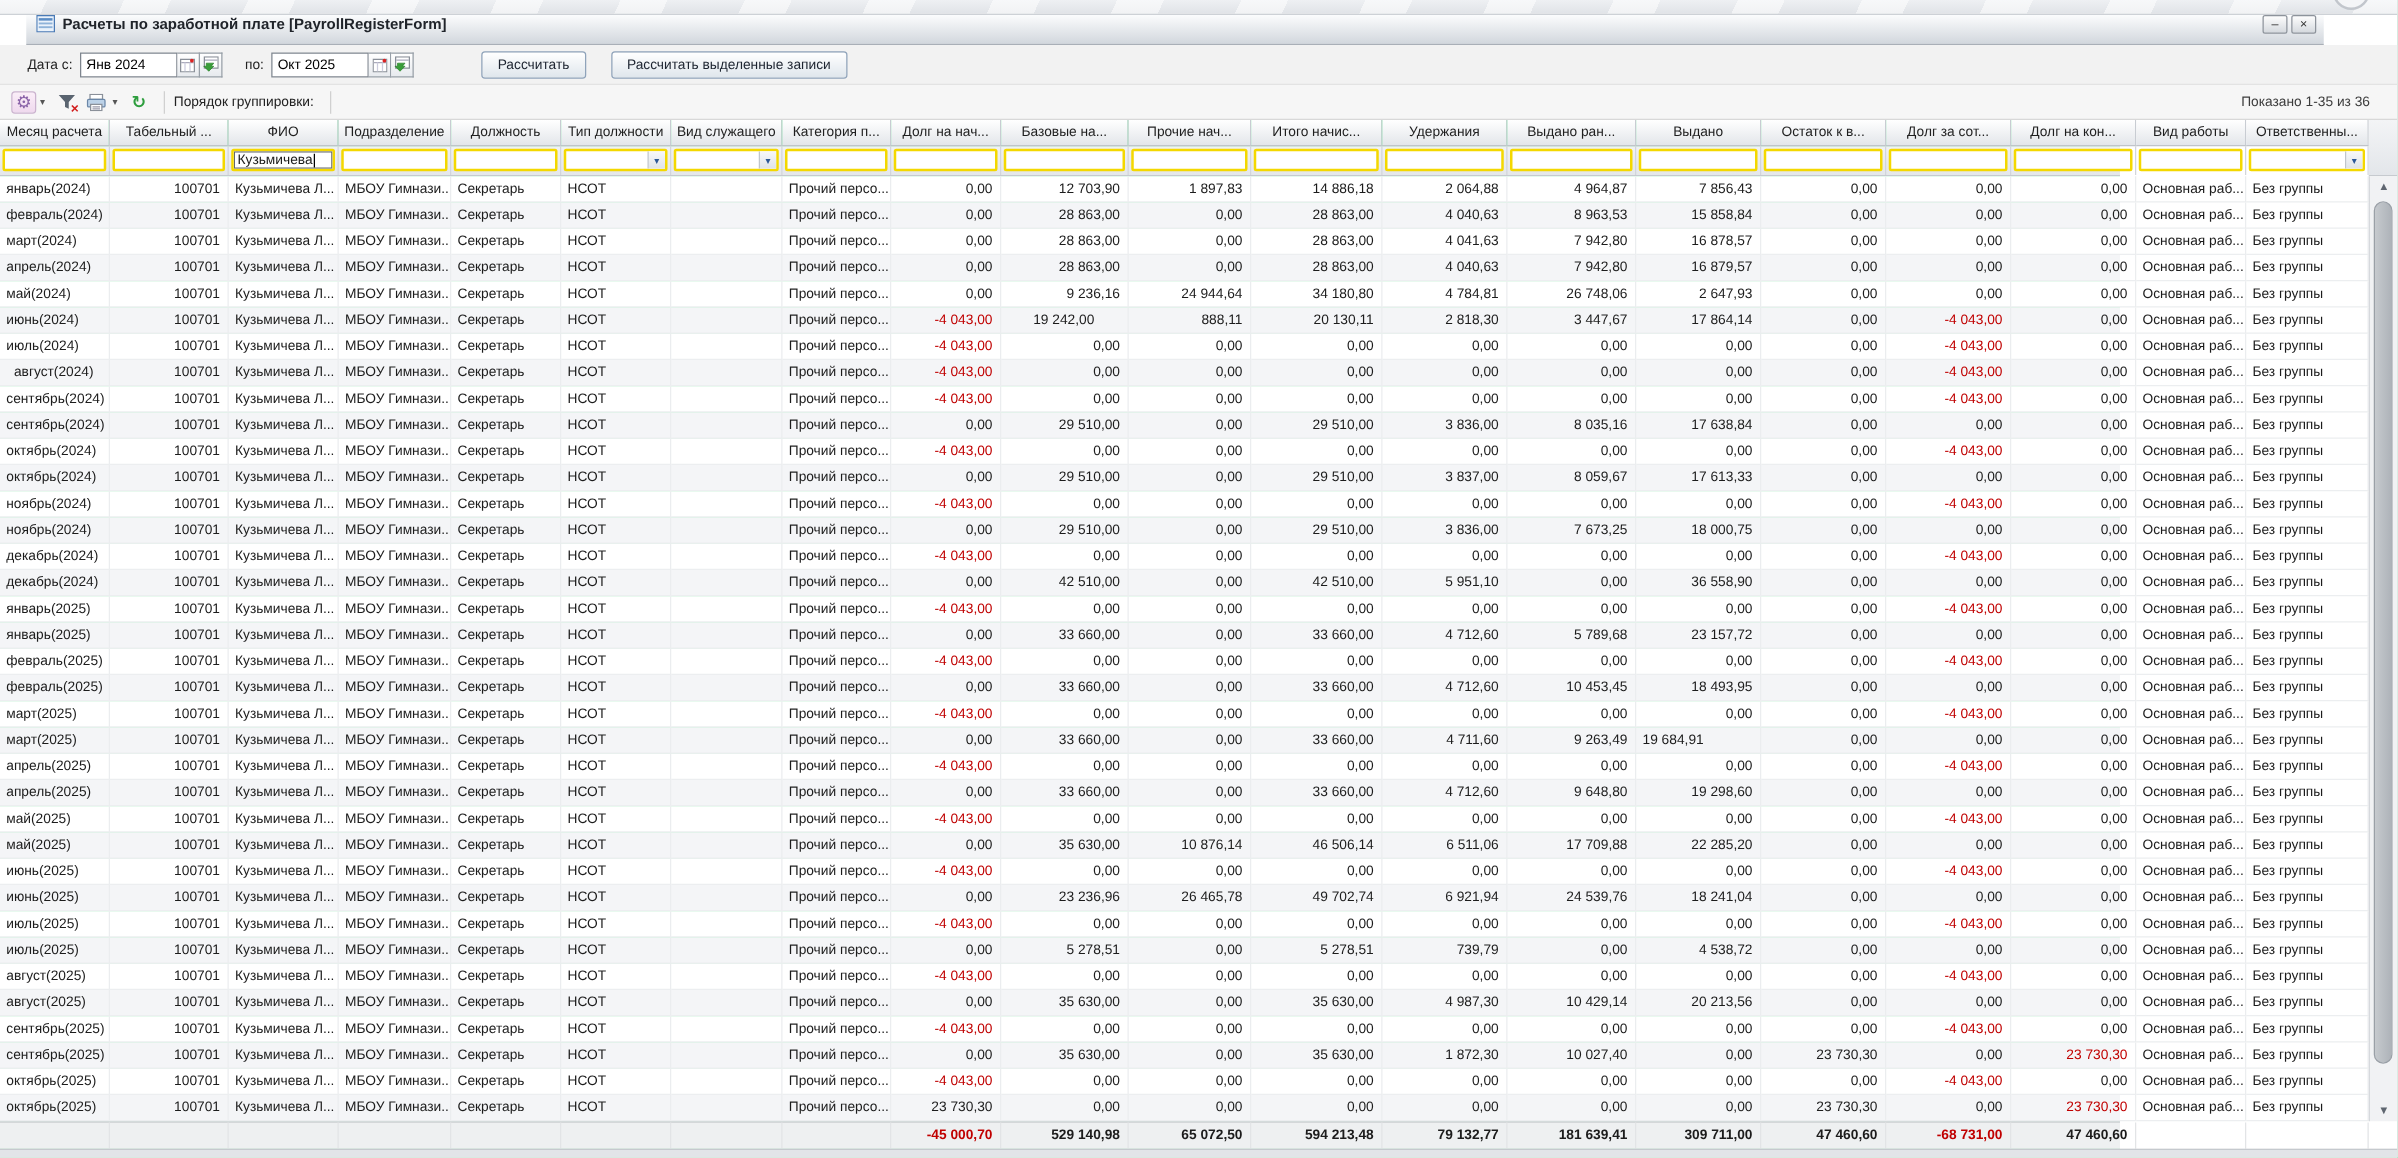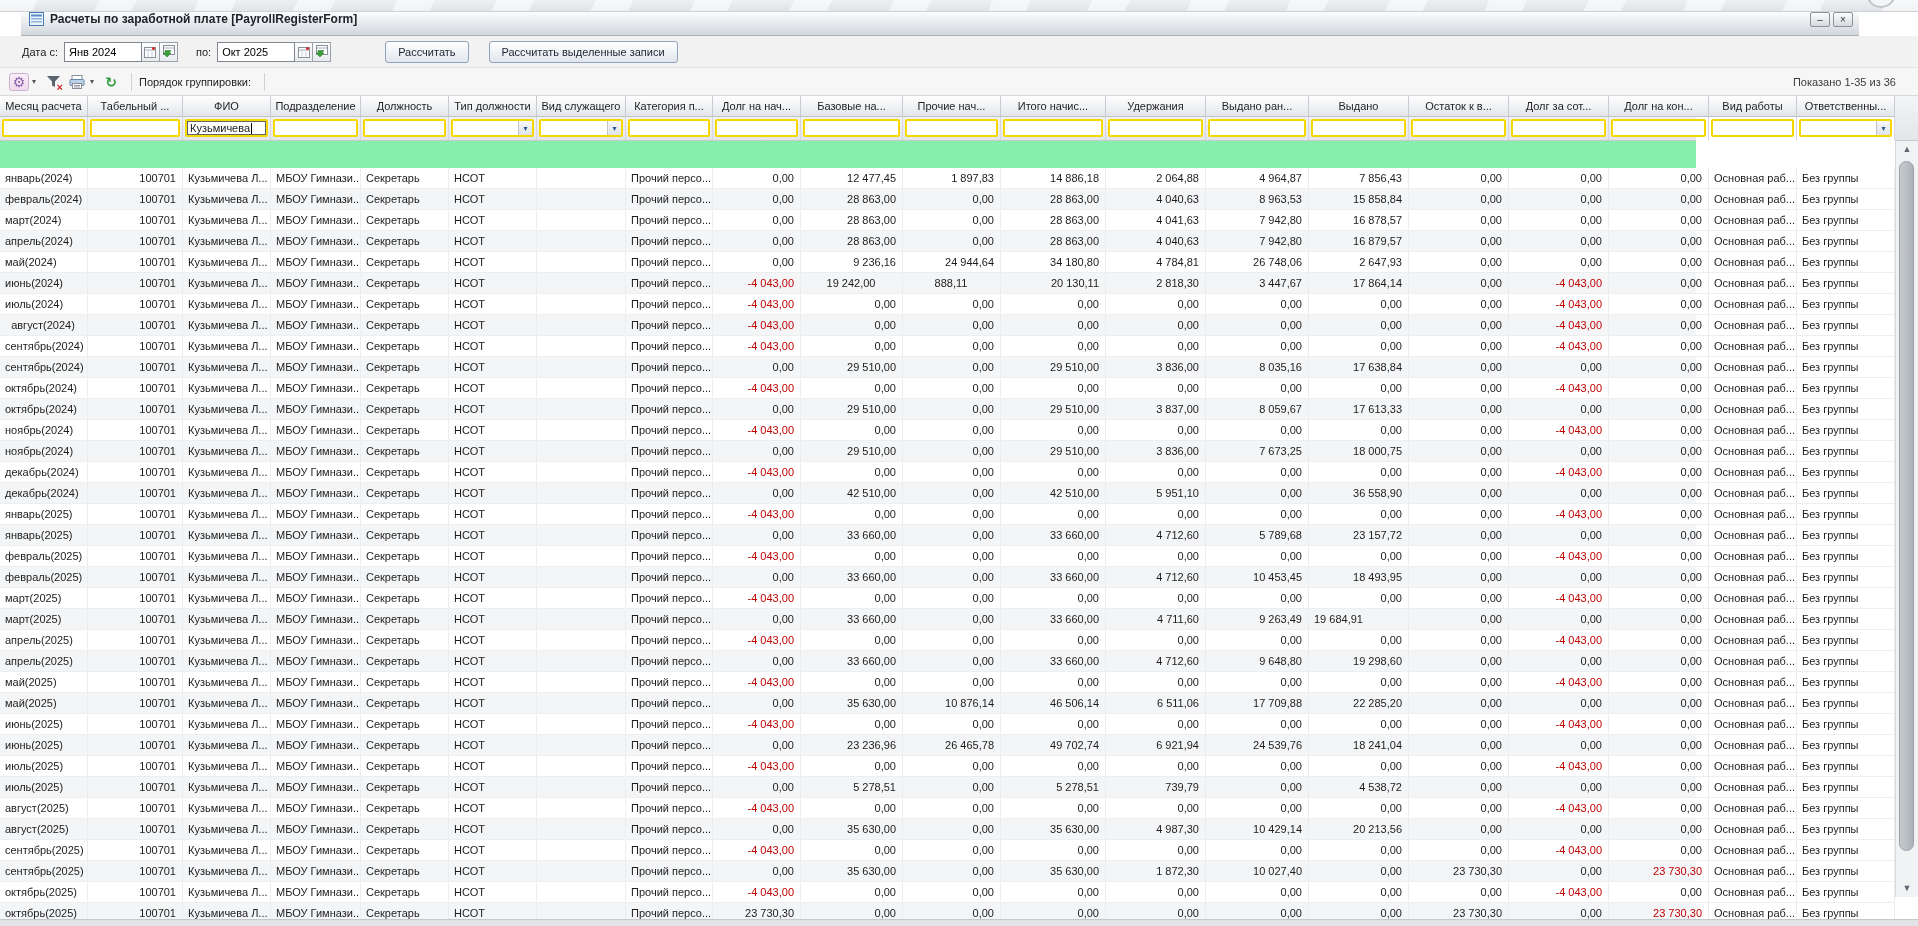--- a/index.html
+++ b/index.html
@@ -51,21 +51,21 @@
   .hcell{flex:0 0 auto;background:linear-gradient(#ffffff,#e3e6ea);border-right:1px solid #c8ccd2;border-bottom:1px solid #c0c4c9;
     text-align:center;line-height:20px;white-space:nowrap;overflow:hidden;color:#1f1f1f;padding:0 3px;}
   #filter-row{display:flex;height:24px;background:linear-gradient(#f1f2f4,#e4e7ea);border-bottom:1px solid #c6cacf;}
   .fcell{flex:0 0 auto;padding:2px 2px;border-right:1px solid #d2d5da;}
   .filter-box{height:18px;border:2px solid #f4d800;border-radius:2px;background:#fff;display:flex;align-items:center;overflow:hidden;}
   .filter-box .inner{flex:1 1 auto;height:100%;display:flex;align-items:center;padding:0 3px;white-space:nowrap;overflow:hidden;}
   .filter-box.focused .inner{box-shadow:inset 0 0 0 1px #61666d;}
   .caret{display:inline-block;width:1px;height:11px;background:#000;margin-left:1px;}
   .dd-btn{flex:0 0 14px;height:100%;border-left:1px solid #c0c5cb;background:linear-gradient(#f7f8fa,#dfe3e8);
     display:flex;align-items:center;justify-content:center;font-size:8px;color:#2b5797;}
-  #body{position:relative;margin-top:27px;}
+  #body{position:relative;}
   .trow{display:flex;height:21px;background:#fff;}
   .trow:nth-child(even){background:#f4f5f7;}
   .dcell{flex:0 0 auto;line-height:20px;padding:0 6px 0 5px;white-space:nowrap;overflow:hidden;
     border-right:1px solid #ebedef;border-bottom:1px solid #eceef0;}
   .dcell.red{color:#c00000;}
   #totals-row{display:flex;height:22px;background:#eef0f1;border-top:1px solid #b9bdc2;}
   #totals-row .dcell{font-weight:bold;border-right:1px solid #e2e4e6;border-bottom:none;line-height:21px;background:transparent;}
   #totals-row .dcell.red{color:#c00000;}
 
   .hfiller{position:absolute;right:0;top:96px;width:23px;height:45px;background:linear-gradient(#f3f4f6,#e3e6ea);border-bottom:1px solid #c6cacf;}
@@ -314,21 +314,21 @@
         <div class="trow">
           <div class="dcell" style="width: 88px; text-align: left;">январь(2024)</div>
           <div class="dcell" style="width: 95px; text-align: right;">100701</div>
           <div class="dcell" style="width: 88px; text-align: left;">Кузьмичева Л...</div>
           <div class="dcell" style="width: 90px; text-align: left;">МБОУ Гимнази...</div>
           <div class="dcell" style="width: 88px; text-align: left;">Секретарь</div>
           <div class="dcell" style="width: 88px; text-align: left;">НСОТ</div>
           <div class="dcell" style="width: 89px; text-align: left;"></div>
           <div class="dcell" style="width: 87px; text-align: left;">Прочий персо...</div>
           <div class="dcell" style="width: 88px; text-align: right;">0,00</div>
-          <div class="dcell" style="width: 102px; text-align: right;">12 477,45</div>
+          <div class="dcell" style="width: 102px; text-align: right;">12 703,90</div>
           <div class="dcell" style="width: 98px; text-align: right;">1 897,83</div>
           <div class="dcell" style="width: 105px; text-align: right;">14 886,18</div>
           <div class="dcell" style="width: 100px; text-align: right;">2 064,88</div>
           <div class="dcell" style="width: 103px; text-align: right;">4 964,87</div>
           <div class="dcell" style="width: 100px; text-align: right;">7 856,43</div>
           <div class="dcell" style="width: 100px; text-align: right;">0,00</div>
           <div class="dcell" style="width: 100px; text-align: right;">0,00</div>
           <div class="dcell" style="width: 100px; text-align: right;">0,00</div>
           <div class="dcell" style="width: 88px; text-align: left;">Основная раб...</div>
           <div class="dcell" style="width: 98px; text-align: left;">Без группы</div>
@@ -425,21 +425,21 @@
           <div class="dcell" style="width: 88px; text-align: left;">июнь(2024)</div>
           <div class="dcell" style="width: 95px; text-align: right;">100701</div>
           <div class="dcell" style="width: 88px; text-align: left;">Кузьмичева Л...</div>
           <div class="dcell" style="width: 90px; text-align: left;">МБОУ Гимнази...</div>
           <div class="dcell" style="width: 88px; text-align: left;">Секретарь</div>
           <div class="dcell" style="width: 88px; text-align: left;">НСОТ</div>
           <div class="dcell" style="width: 89px; text-align: left;"></div>
           <div class="dcell" style="width: 87px; text-align: left;">Прочий персо...</div>
           <div class="dcell red" style="width: 88px; text-align: right;">-4 043,00</div>
           <div class="dcell" style="width: 102px; text-align: center;">19 242,00</div>
-          <div class="dcell" style="width: 98px; text-align: center;">888,11</div>
+          <div class="dcell" style="width: 98px; text-align: right;">888,11</div>
           <div class="dcell" style="width: 105px; text-align: right;">20 130,11</div>
           <div class="dcell" style="width: 100px; text-align: right;">2 818,30</div>
           <div class="dcell" style="width: 103px; text-align: right;">3 447,67</div>
           <div class="dcell" style="width: 100px; text-align: right;">17 864,14</div>
           <div class="dcell" style="width: 100px; text-align: right;">0,00</div>
           <div class="dcell red" style="width: 100px; text-align: right;">-4 043,00</div>
           <div class="dcell" style="width: 100px; text-align: right;">0,00</div>
           <div class="dcell" style="width: 88px; text-align: left;">Основная раб...</div>
           <div class="dcell" style="width: 98px; text-align: left;">Без группы</div>
         </div>

